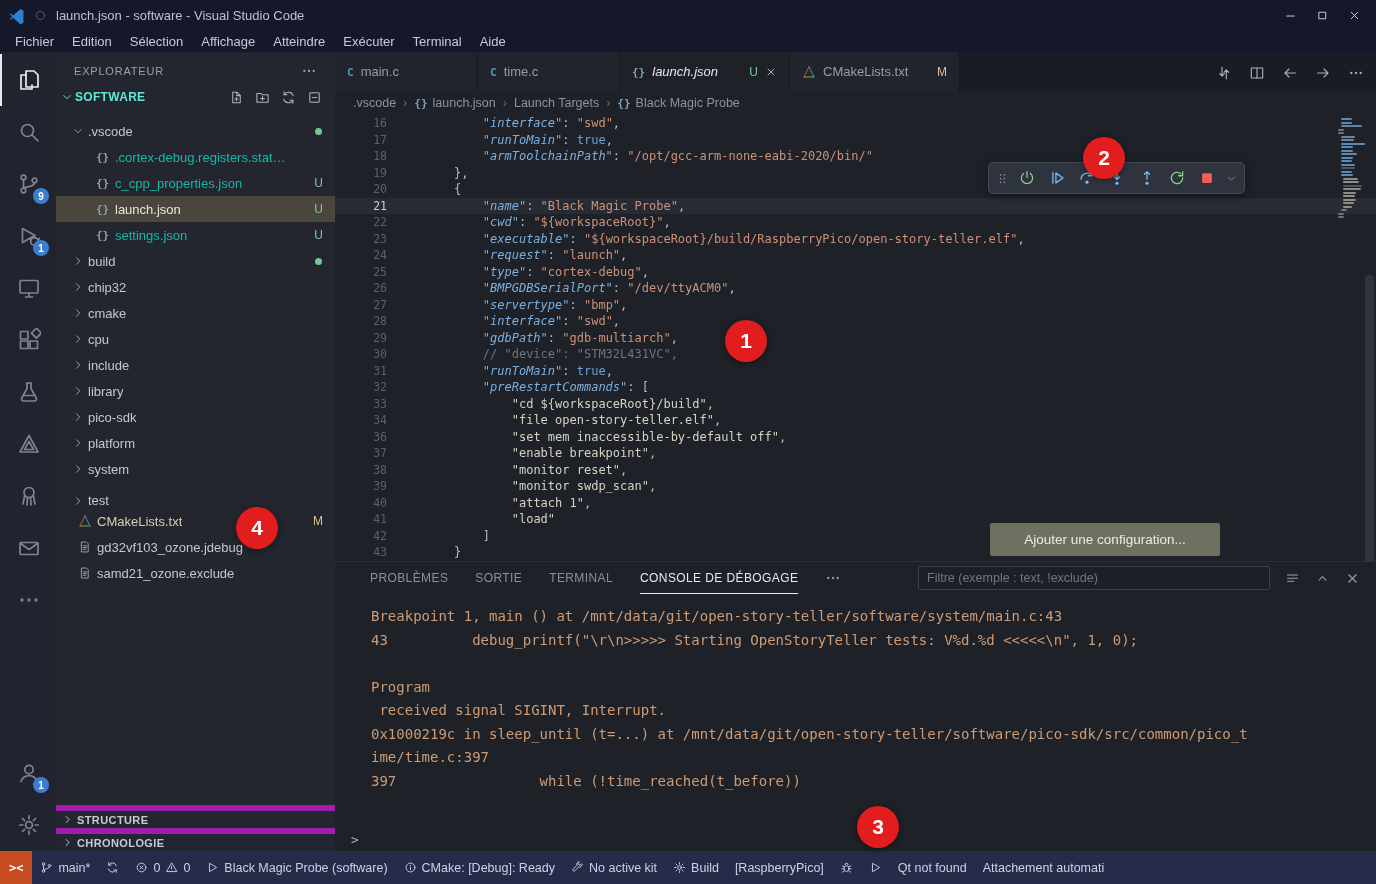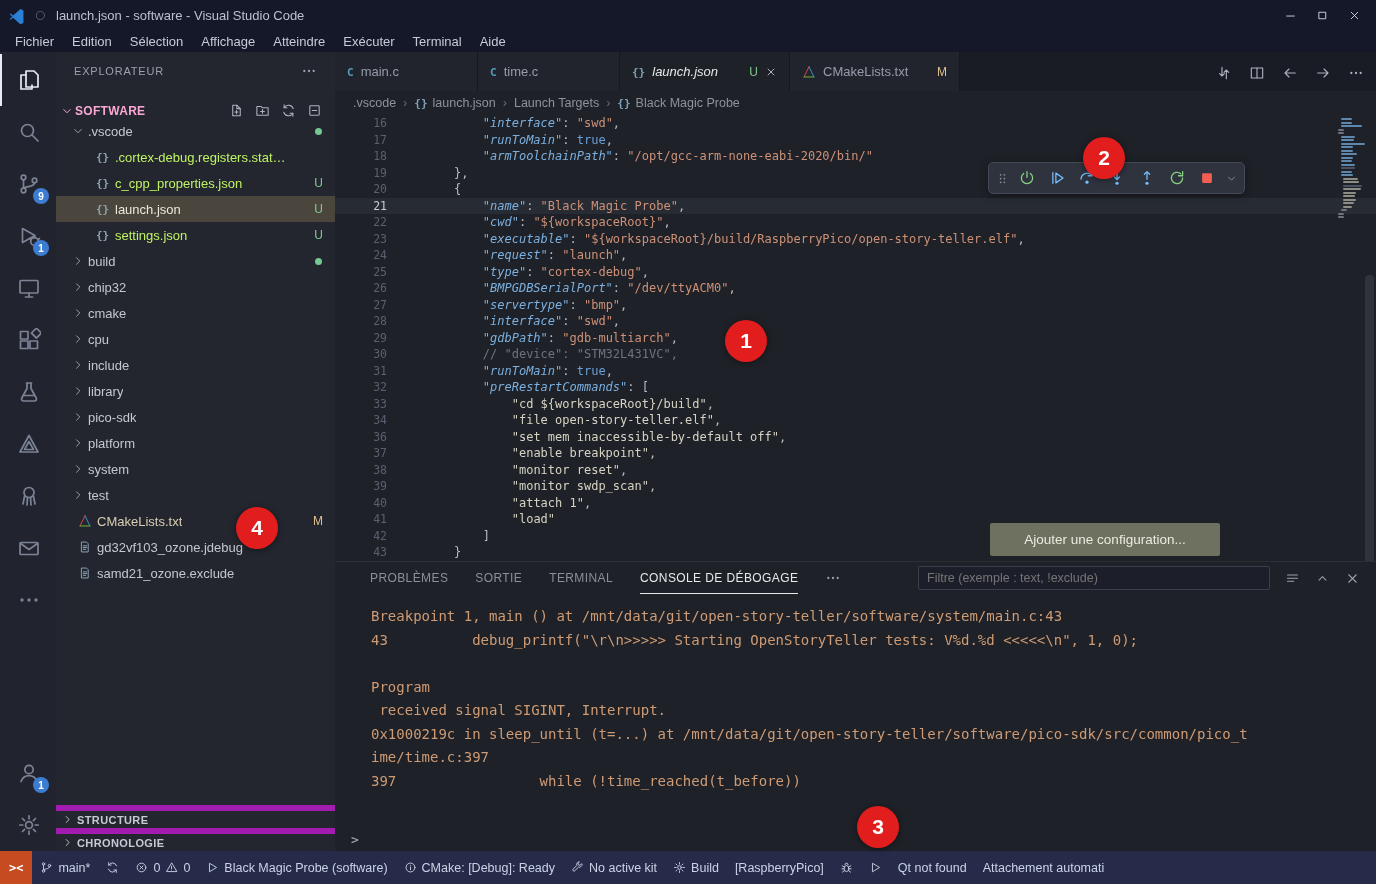--- a/index.html
+++ b/index.html
@@ -20,32 +20,32 @@
   .activitybar{width:56px;background:#21242f;display:flex;flex-direction:column;padding-top:2px;}
   .act-item{height:52px;display:flex;align-items:center;justify-content:center;color:#7d8396;position:relative;border-left:2px solid transparent;}
   .act-item.active{color:#e9ebf3;border-left-color:#e9ebf3;}
   .act-badge{position:absolute;right:7px;bottom:6px;background:#3c7dd2;color:#fff;font-size:10px;min-width:16px;height:16px;border-radius:8px;display:flex;align-items:center;justify-content:center;padding:0 4px;font-weight:bold;}
   .act-spacer{margin-top:auto;}
 
   .sidebar{width:279px;background:#23262e;display:flex;flex-direction:column;}
   .sidebar-header{height:38px;display:flex;align-items:center;padding:0 18px;}
   .sidebar-title{font-size:11px;letter-spacing:.8px;color:#9ba0ab;}
   .sidebar-header .hd-more{margin-left:auto;color:#9ba0ab;}
-  .section-header{height:28px;display:flex;align-items:flex-end;padding-left:4px;color:#f9a8d4;}
+  .section-header{height:28px;display:flex;align-items:flex-start;padding-left:4px;color:#5eead4;}
   .section-title{font-size:12px;font-weight:bold;letter-spacing:.3px;margin-left:1px;}
   .section-actions{margin-left:auto;display:flex;gap:11px;color:#aeb3bf;padding-right:13px;}
   .tree{flex:1;overflow:hidden;}
   .tree-row{height:26px;display:flex;align-items:center;font-size:13px;color:#c3c7cf;position:relative;}
   .tree-row.selected{background:#4a463d;color:#ece7da;}
   .tree-row .chev{width:17px;display:flex;color:#9ba0ab;flex:none;}
   .tree-row .fico{width:19px;flex:none;display:flex;color:#8aa3b0;}
   .tree-row .lbl{white-space:nowrap;overflow:hidden;text-overflow:ellipsis;max-width:195px;}
   .git-letter{position:absolute;right:12px;font-size:12px;}
   .git-U{color:#81c995}.git-M{color:#e2c08d}
-  .tint-green{color:#bef264}.tint-orange{color:#d9cdb2}
+  .tint-green{color:#14b8a6}.tint-orange{color:#d9cdb2}
   .gdot{position:absolute;right:13px;width:7px;height:7px;border-radius:50%;background:#73c991;}
   .bottom-sections{margin-top:auto;}
   .bottom-section{height:23px;border-top:6px solid #a21caf;display:flex;align-items:center;padding:0 5px;color:#c6cad3;font-size:11px;font-weight:bold;letter-spacing:.4px;gap:3px;}
 
   
   .editor-region{flex:1;display:flex;flex-direction:column;background:#1e2127;position:relative;min-width:0;}
   .tabbar{height:42px;background:#191c24;display:flex;position:relative;}
   .tab{height:100%;display:flex;align-items:center;gap:7px;padding:0 12px;background:#21242c;border-right:1px solid #15181f;font-size:13px;color:#979caa;}
   .tab:nth-child(1){width:143px}.tab:nth-child(2){width:142px}.tab:nth-child(3){width:170px}.tab:nth-child(4){width:170px}
   .tab.active{background:#1e2127;color:#e5e7ed;}
@@ -417,21 +417,21 @@
           <span class="lbl">platform</span>
         </div>
         <div class="tree-row" style="padding-left: 15px;">
           <span class="chev">
             <svg width="14" height="14" viewBox="0 0 24 24" fill="none" stroke="currentColor" stroke-width="1.7" stroke-linecap="round" stroke-linejoin="round">
               <path d="M9.5 6.5l5.5 5.5-5.5 5.5"></path>
             </svg>
           </span>
           <span class="lbl">system</span>
         </div>
-        <div class="tree-row" style="padding-left: 15px;">
+        <div class="tree-row" style="padding-left: 15px; align-items: flex-end;">
           <span class="chev">
             <svg width="14" height="14" viewBox="0 0 24 24" fill="none" stroke="currentColor" stroke-width="1.7" stroke-linecap="round" stroke-linejoin="round">
               <path d="M9.5 6.5l5.5 5.5-5.5 5.5"></path>
             </svg>
           </span>
           <span class="lbl">test</span>
         </div>
         <div class="tree-row" style="padding-left: 22px;">
           <span class="fico">
             <svg width="14" height="14" viewBox="0 0 24 24" fill="none" stroke="currentColor" stroke-width="1.7" stroke-linecap="round" stroke-linejoin="round">

